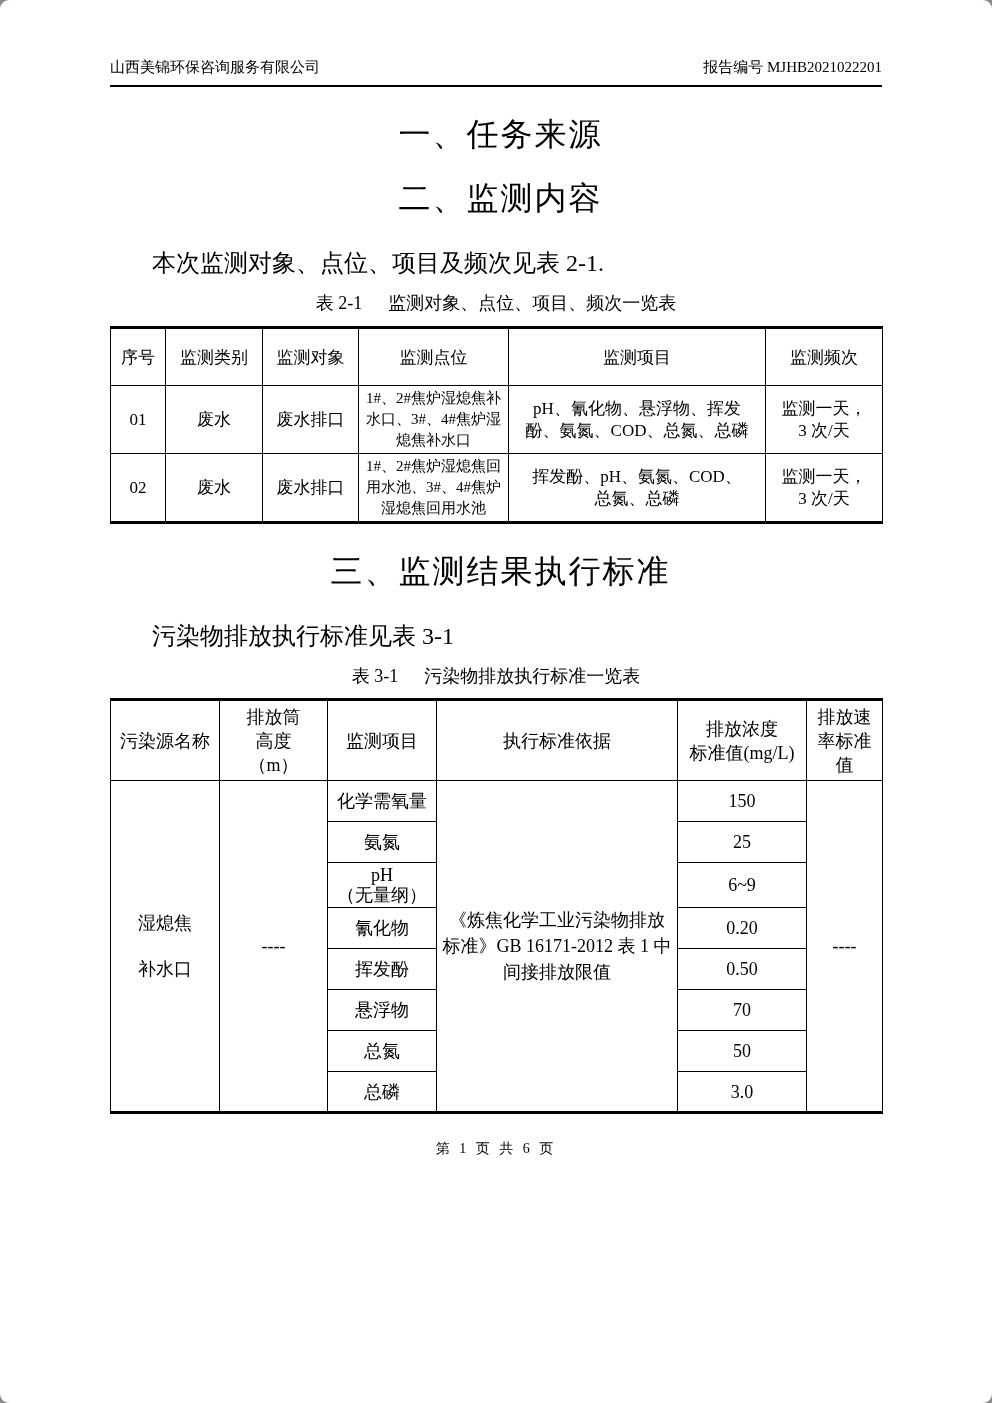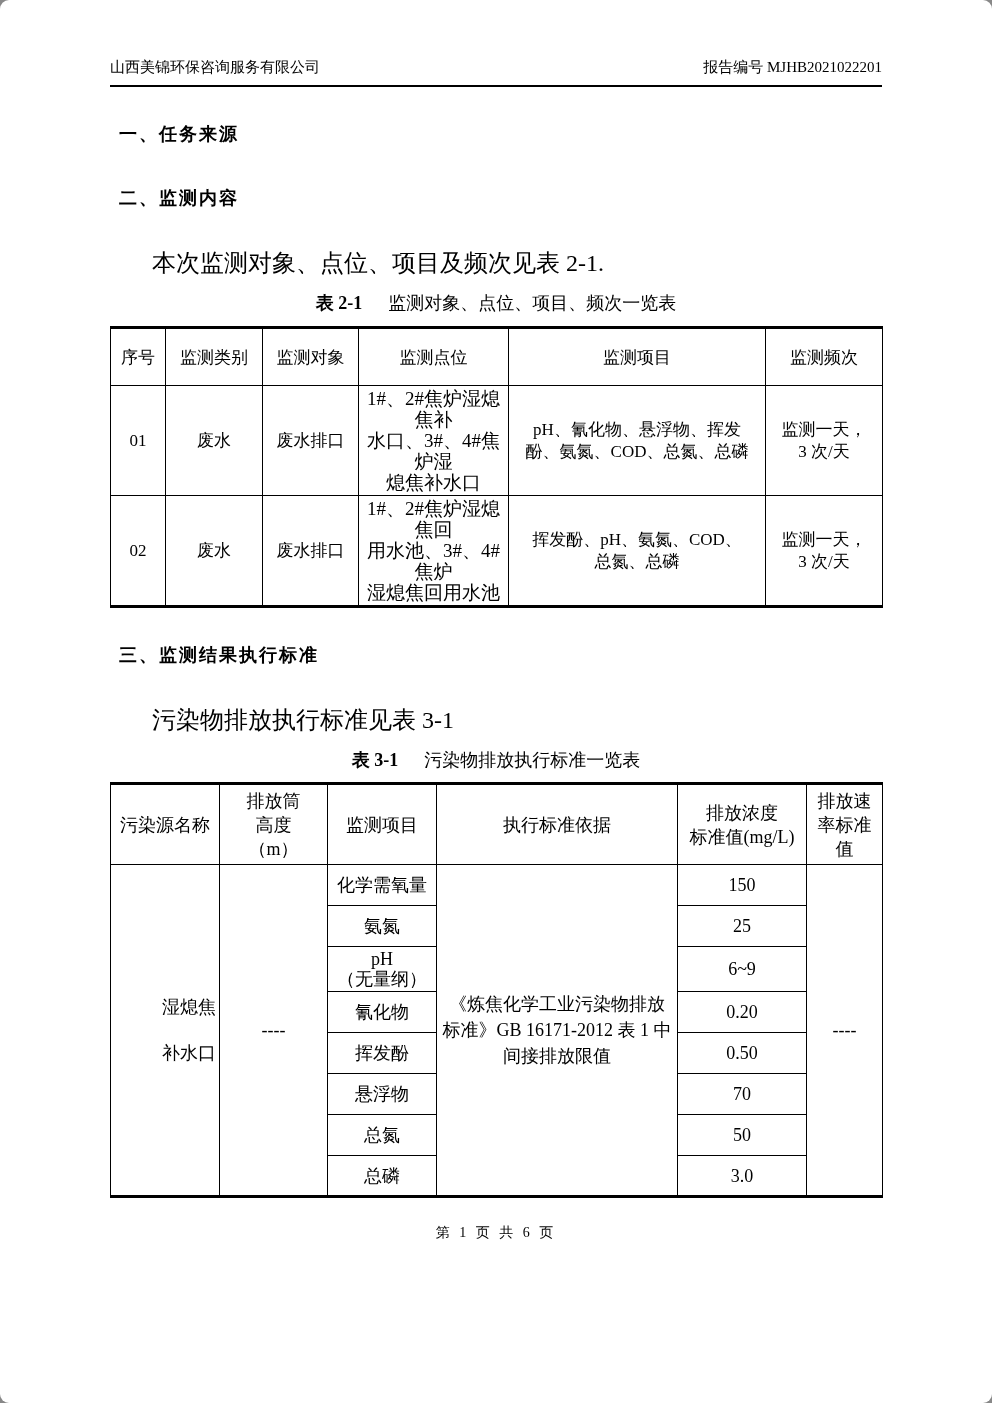--- a/index.html
+++ b/index.html
@@ -9,48 +9,48 @@
     overflow:hidden;box-sizing:border-box;padding:0 110px;position:relative;border-radius:9px;
   }
   
   .doc-header{
     display:flex;justify-content:space-between;align-items:flex-end;
     padding-top:58px;padding-bottom:8px;border-bottom:2px solid #000;
     font-size:15px;
   }
   
   .section-title{
-    font-size:18px;font-weight:bold;margin:30px 0 0 9px;
-    letter-spacing:2px;line-height:34px;
+    font-size:32px;font-weight:normal;margin:30px 0 0 9px;
+    letter-spacing:2px;line-height:34px;text-align:center;
   }
   
   .para{margin-top:20px;font-size:21px;line-height:45px;}
   .para .pline{text-align:justify;}
   .para .pline.fill{text-align-last:justify;}
   .para .pline.first{text-indent:42px;}
   .intro{margin-top:34px;font-size:24px;padding-left:42px;line-height:29px;}
   .caption{margin-top:13px;font-size:18px;text-align:center;line-height:24px;}
-  .caption .cap-label{font-weight:bold;margin-right:26px;}
+  .caption .cap-label{font-weight:normal;margin-right:26px;}
   
   table.doc-table{
     border-collapse:collapse;table-layout:fixed;width:772px;
     border-top:3px solid #000;border-bottom:3px solid #000;
   }
   table.doc-table th,table.doc-table td{
     border:1px solid #000;text-align:center;vertical-align:middle;
     font-weight:normal;padding:2px 3px;box-sizing:border-box;
   }
   .t21{margin-top:11px;font-size:17px;}
   .t21 th{height:58px;}
   .t21 td{height:66px;line-height:22px;}
-  .t21 td.small{font-size:19px;line-height:21px;}
+  .t21 td.small{font-size:15px;line-height:21px;}
   .t31{margin-top:10px;font-size:18px;}
   .t31 th{height:81px;line-height:24px;}
   .t31 td{height:41px;line-height:20px;}
-  .t31 td.src-cell{line-height:46px;text-align:right;}
+  .t31 td.src-cell{line-height:46px;}
   .t31 td.basis-cell{line-height:26px;}
   .pre{white-space:pre-line;}
   
   .doc-footer{margin-top:26px;text-align:center;font-size:14px;letter-spacing:3px;}
 </style>
 </head>
 <body>
 
 <div class="page">
 

